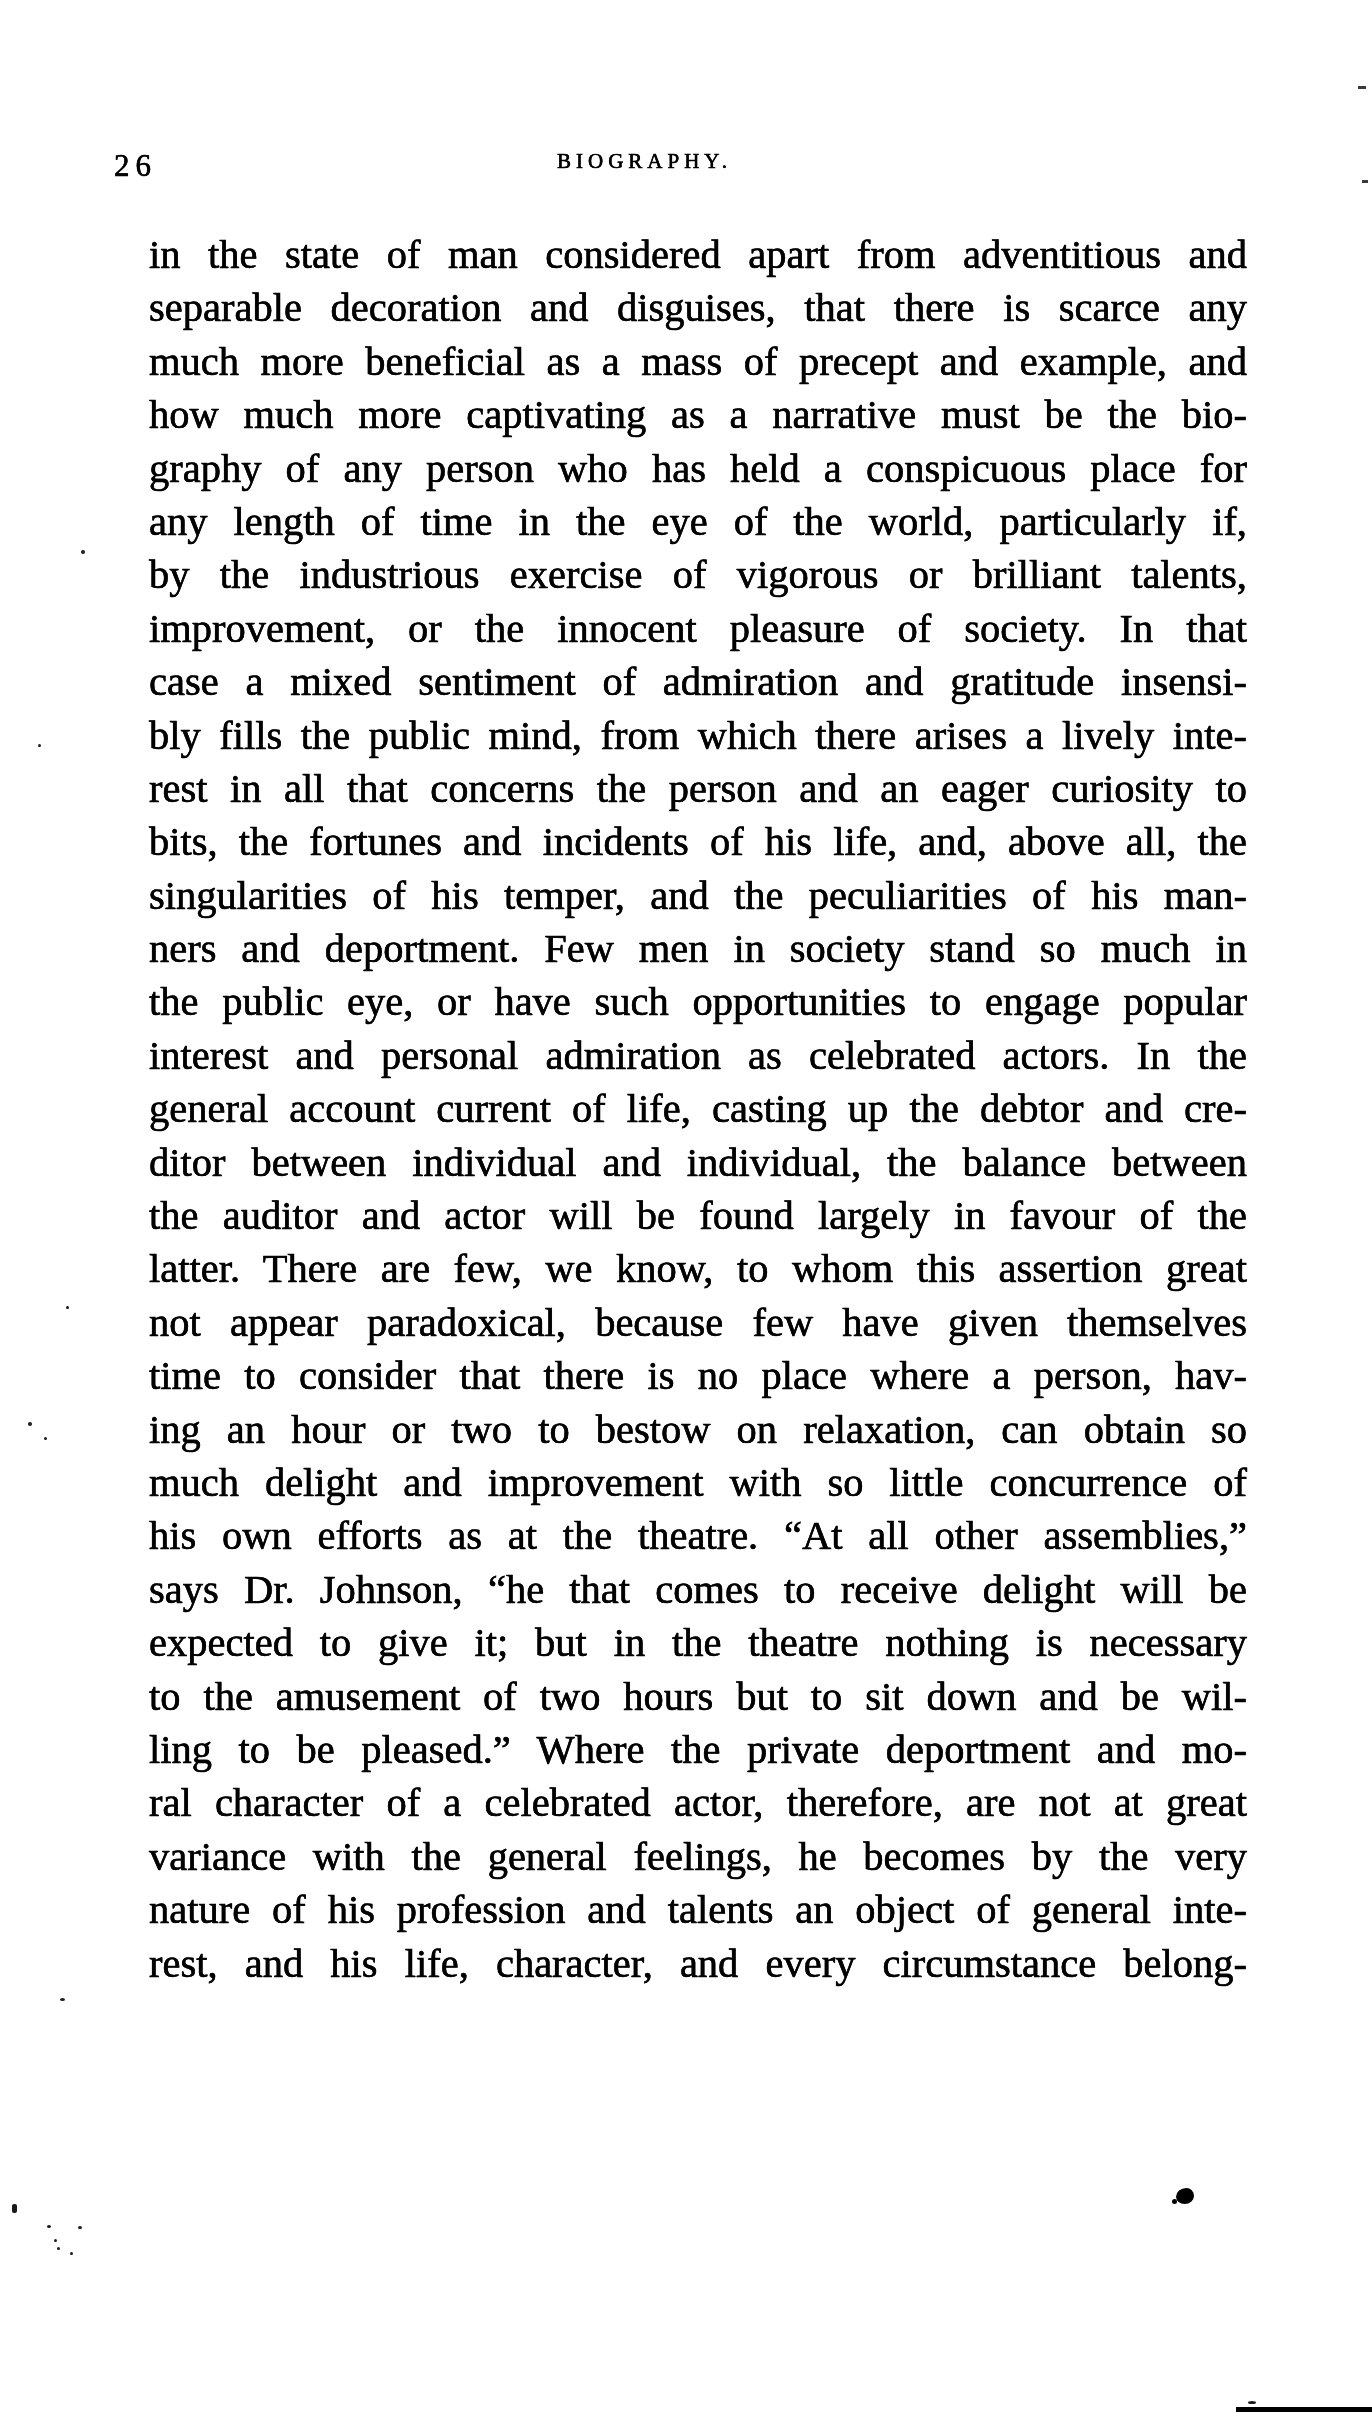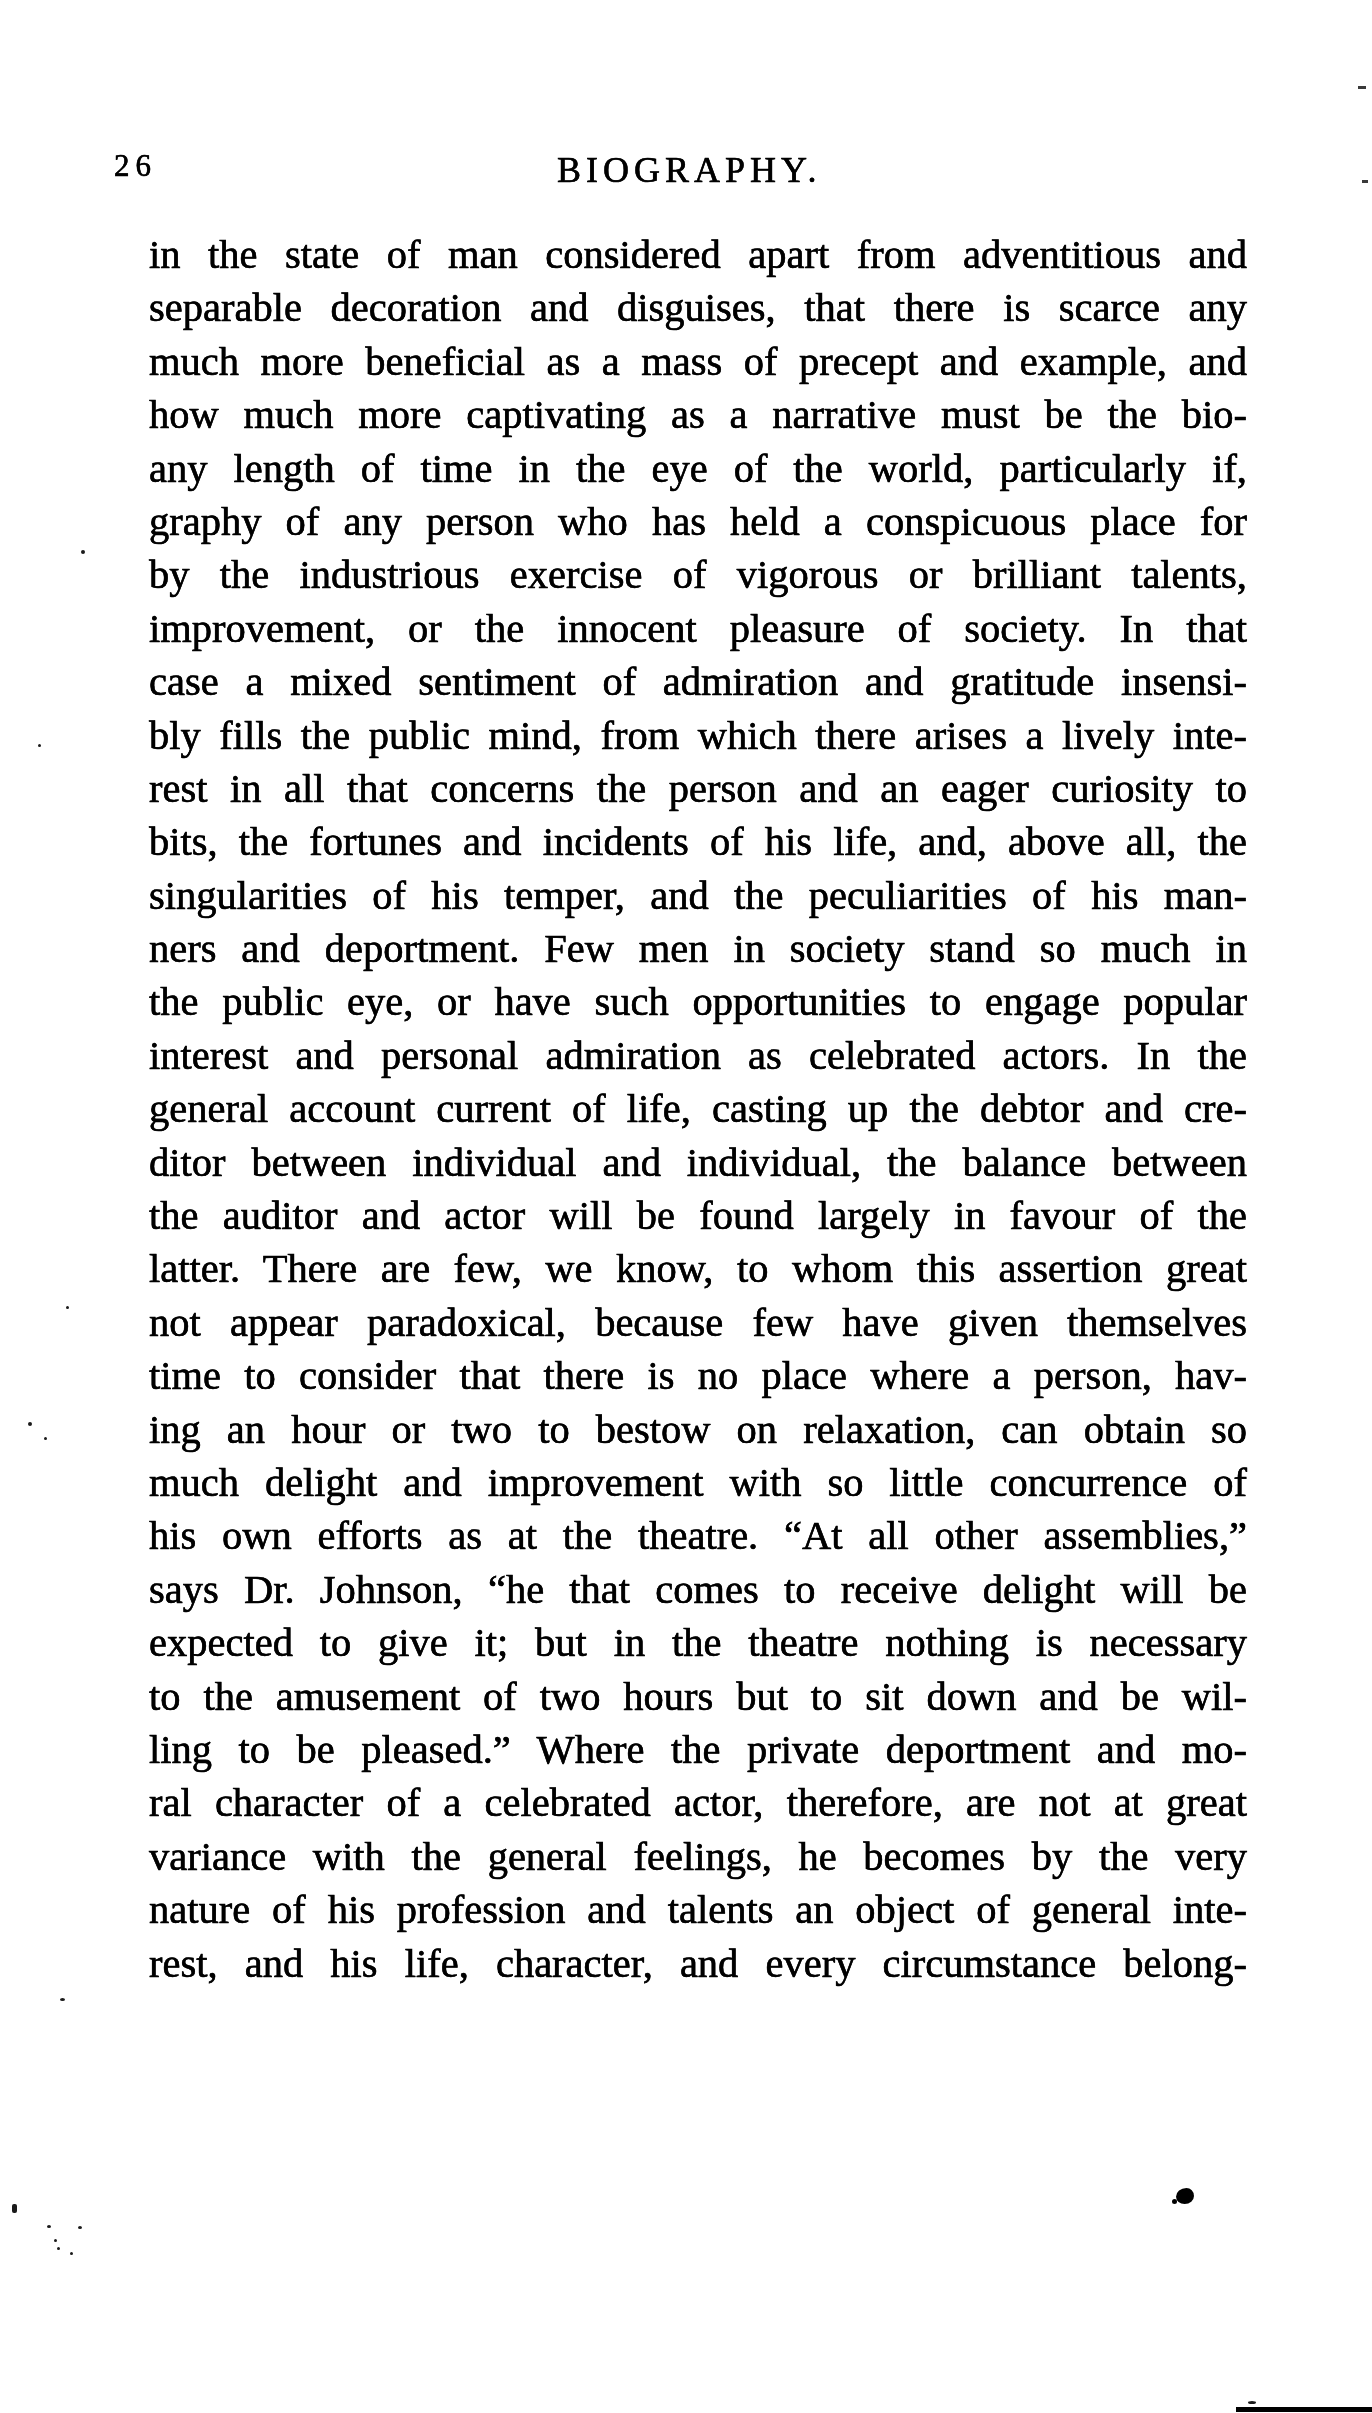--- a/index.html
+++ b/index.html
@@ -24,21 +24,21 @@
     position: absolute;
     left: 114px;
     top: 148px;
     font-size: 31px;
     letter-spacing: 6px;
   }
   .running-head {
     position: absolute;
     left: 557px;
     top: 149px;
-    font-size: 36px;
+    font-size: 21px;
     letter-spacing: 5px;
     white-space: nowrap;
   }
   .body-text {
     position: absolute;
     left: 117px;
     top: 228px;
     width: 1098px;
     margin-left: 32px;
   }
@@ -93,22 +93,22 @@
 <div class="page">
 
   <div class="page-number ink">26</div>
   <div class="running-head ink">BIOGRAPHY.</div>
 
   <div class="body-text ink">
     <div class="bline">in the state of man considered apart from adventitious and</div>
     <div class="bline">separable decoration and disguises, that there is scarce any</div>
     <div class="bline">much more beneficial as a mass of precept and example, and</div>
     <div class="bline">how much more captivating as a narrative must be the bio-</div>
+    <div class="bline">graphy of any person who has held a conspicuous place for</div>
     <div class="bline">any length of time in the eye of the world, particularly if,</div>
-    <div class="bline">graphy of any person who has held a conspicuous place for</div>
     <div class="bline">by the industrious exercise of vigorous or brilliant talents,</div>
     <div class="bline">improvement, or the innocent pleasure of society.  In that</div>
     <div class="bline">case a mixed sentiment of admiration and gratitude insensi-</div>
     <div class="bline">bly fills the public mind, from which there arises a lively inte-</div>
     <div class="bline">rest in all that concerns the person and an eager curiosity to</div>
     <div class="bline">bits, the fortunes and incidents of his life, and, above all, the</div>
     <div class="bline">singularities of his temper, and the peculiarities of his man-</div>
     <div class="bline">ners and deportment.  Few men in society stand so much in</div>
     <div class="bline">the public eye, or have such opportunities to engage popular</div>
     <div class="bline">interest and personal admiration as celebrated actors.  In the</div>

